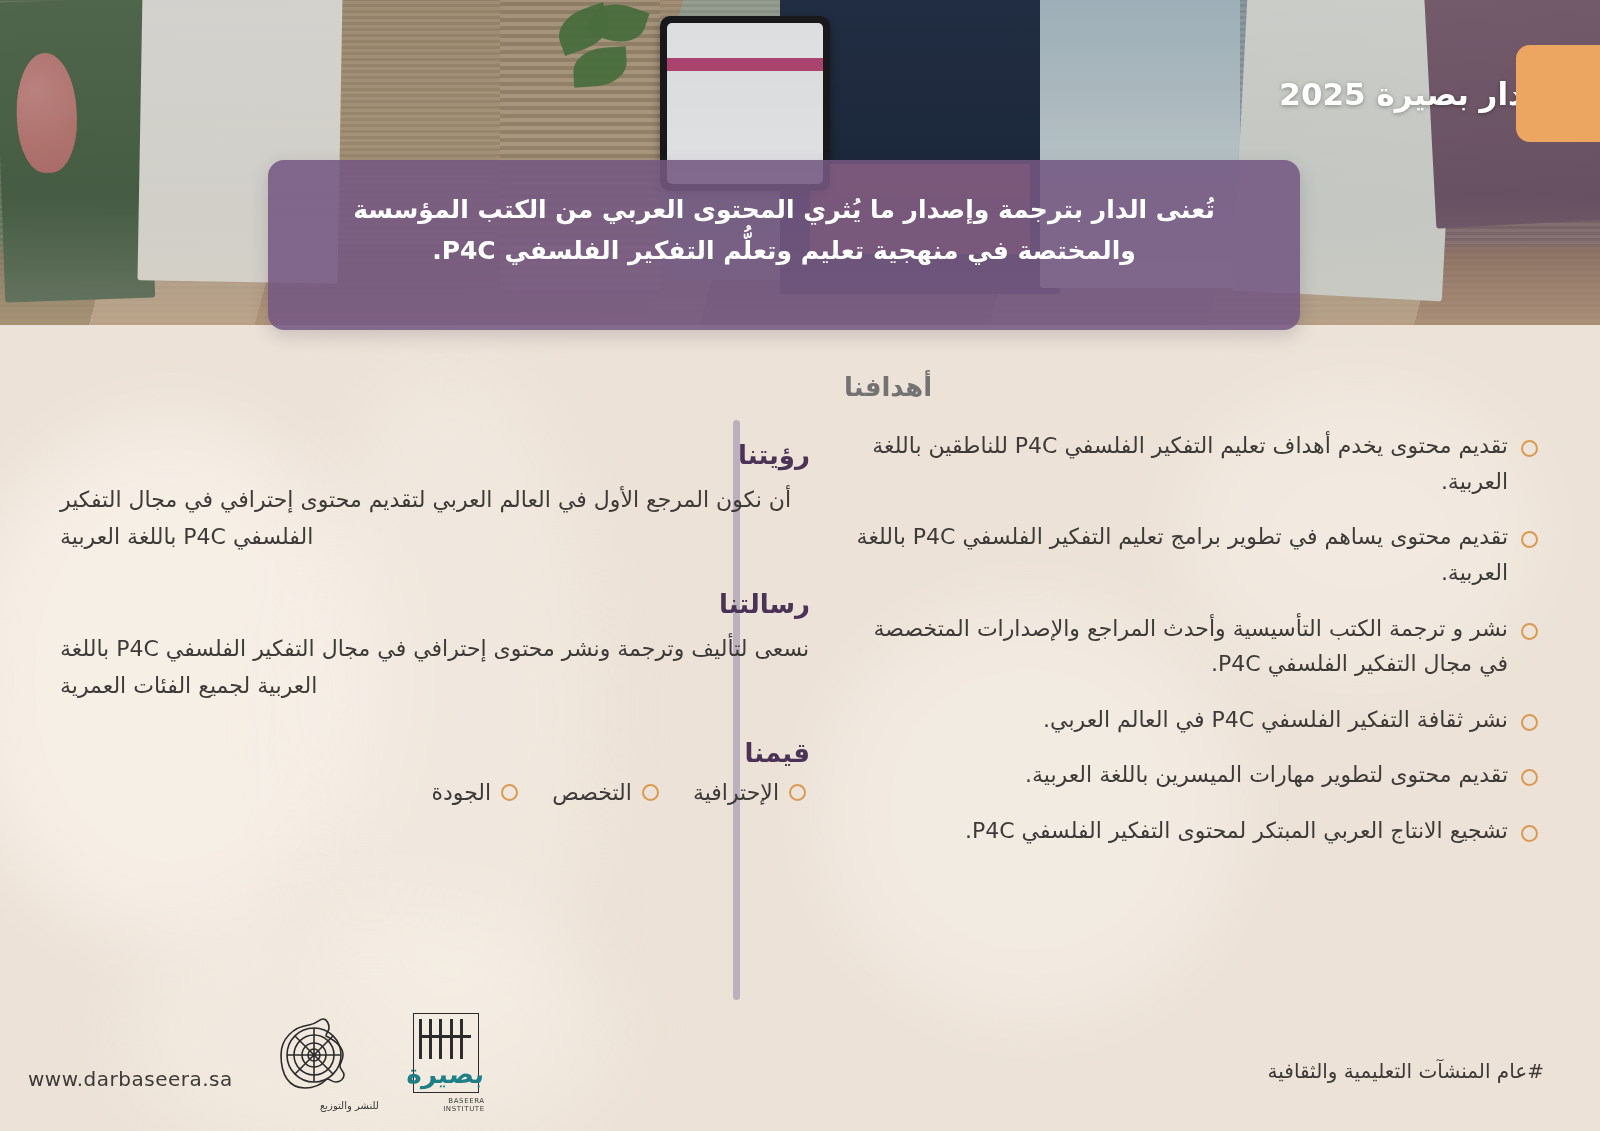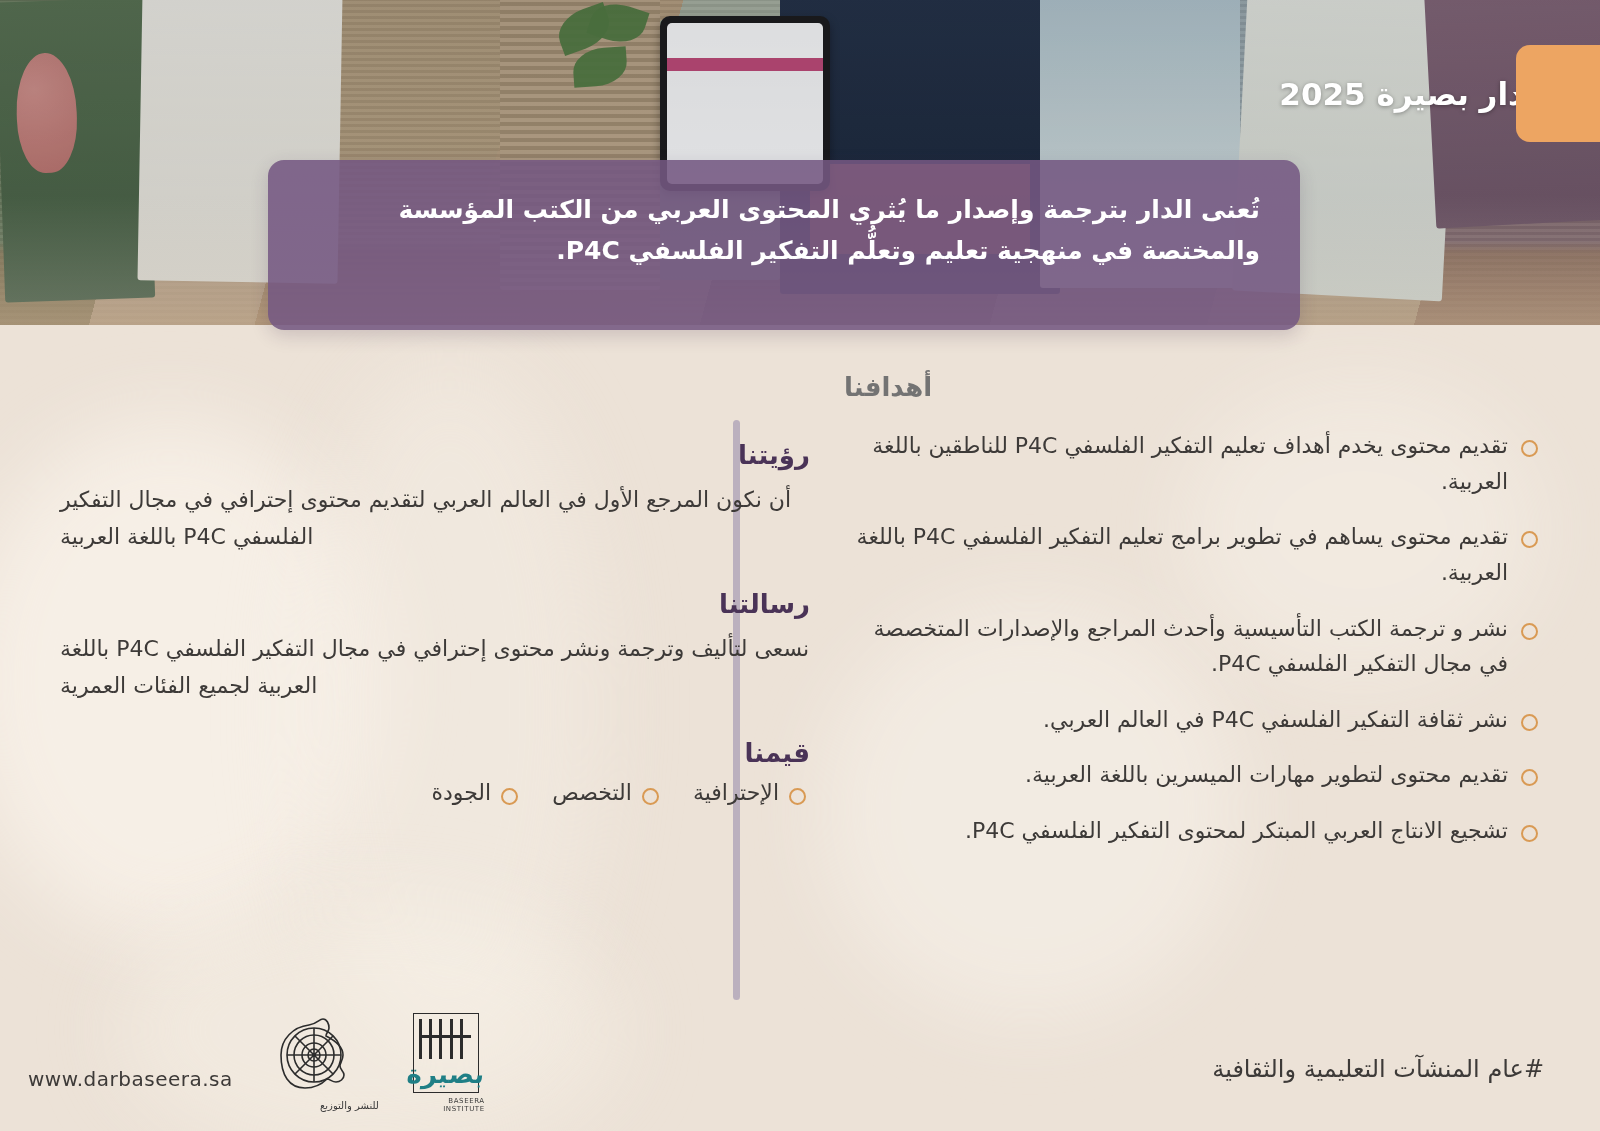--- a/index.html
+++ b/index.html
@@ -58,46 +58,46 @@
   .hero-title{position:absolute;right:76px;top:76px;color:#ffffff;font-size:31px;font-weight:700;
     letter-spacing:.3px;text-shadow:0 1px 4px rgba(0,0,0,.35);}
 
   .orange-tab{position:absolute;right:0;top:45px;width:84px;height:97px;background:#eda562;
     border-radius:14px 0 0 14px;}
 
   .purple-band{position:absolute;left:268px;top:160px;width:1032px;height:170px;
     background:rgba(116,88,130,.88);border-radius:16px;
     box-shadow:0 6px 18px rgba(60,40,70,.18);}
   .purple-band .txt{position:absolute;left:40px;right:40px;top:30px;color:#fff;font-size:25px;
-    font-weight:700;line-height:1.62;}
+    font-weight:700;line-height:1.62;text-align:center;}
 
   
   .divider{position:absolute;left:733px;top:420px;width:7px;height:580px;
     background:#b3a7ba;border-radius:6px;opacity:.85;}
 
   
   .goals{position:absolute;right:56px;top:372px;width:700px;}
   .goals h2{margin:0 0 26px 0;font-size:26px;font-weight:700;color:#737373;text-align:left;}
   .goals ul{list-style:none;margin:0;padding:0;}
   .goals li{position:relative;padding-right:36px;margin-bottom:20px;font-size:22px;line-height:1.62;
     color:#3d3a38;}
   .goals li:before{content:"";position:absolute;right:6px;top:12px;width:13px;height:13px;
     border:2.5px solid #d99a54;border-radius:50%;background:transparent;}
 
   
   .vmv{position:absolute;right:790px;left:60px;top:440px;}
   .vmv h3{margin:0 0 12px 0;font-size:26px;font-weight:700;color:#4a3357;text-align:right;}
   .vmv p{margin:0 0 34px 0;font-size:22px;line-height:1.66;color:#3d3a38;text-align:left;}
   .values-row{display:flex;flex-direction:row;justify-content:flex-start;align-items:center;gap:34px;
     margin-top:6px;padding-right:4px;}
-  .value-item{display:flex;flex-direction:row;align-items:flex-end;gap:10px;font-size:22px;color:#3d3a38;}
+  .value-item{display:flex;flex-direction:row;align-items:center;gap:10px;font-size:22px;color:#3d3a38;}
   .value-dot{width:13px;height:13px;border:2.5px solid #d99a54;border-radius:50%;flex:0 0 auto;}
 
   
-  .hashtag{position:absolute;right:56px;bottom:48px;font-size:24px;color:#3d3a38;}
+  .hashtag{position:absolute;right:56px;bottom:48px;font-size:20px;color:#3d3a38;}
   .footer-left{position:absolute;left:28px;bottom:22px;display:flex;flex-direction:row;align-items:flex-end;gap:26px;}
   .logo-baseera{width:80px;height:96px;position:relative;}
   .logo-baseera .frame{position:absolute;left:8px;top:0;width:64px;height:78px;border:1.6px solid #2c2c2c;}
   .logo-baseera .kufi{position:absolute;left:14px;top:6px;width:52px;height:40px;
     background:
       linear-gradient(90deg,#2c2c2c 0 3px,transparent 3px 10px,#2c2c2c 10px 13px,transparent 13px 20px,#2c2c2c 20px 23px,transparent 23px 31px,#2c2c2c 31px 34px,transparent 34px 41px,#2c2c2c 41px 44px,transparent 44px 52px);}
   .logo-baseera .kufi2{position:absolute;left:14px;top:22px;width:52px;height:3px;background:#2c2c2c;}
   .logo-baseera .word{position:absolute;left:2px;top:46px;font-size:26px;color:#1f7f86;font-weight:700;
     transform:skewX(-6deg);}
   .logo-baseera .sub{position:absolute;left:4px;top:84px;font-size:7px;color:#3a3a3a;letter-spacing:.6px;}

